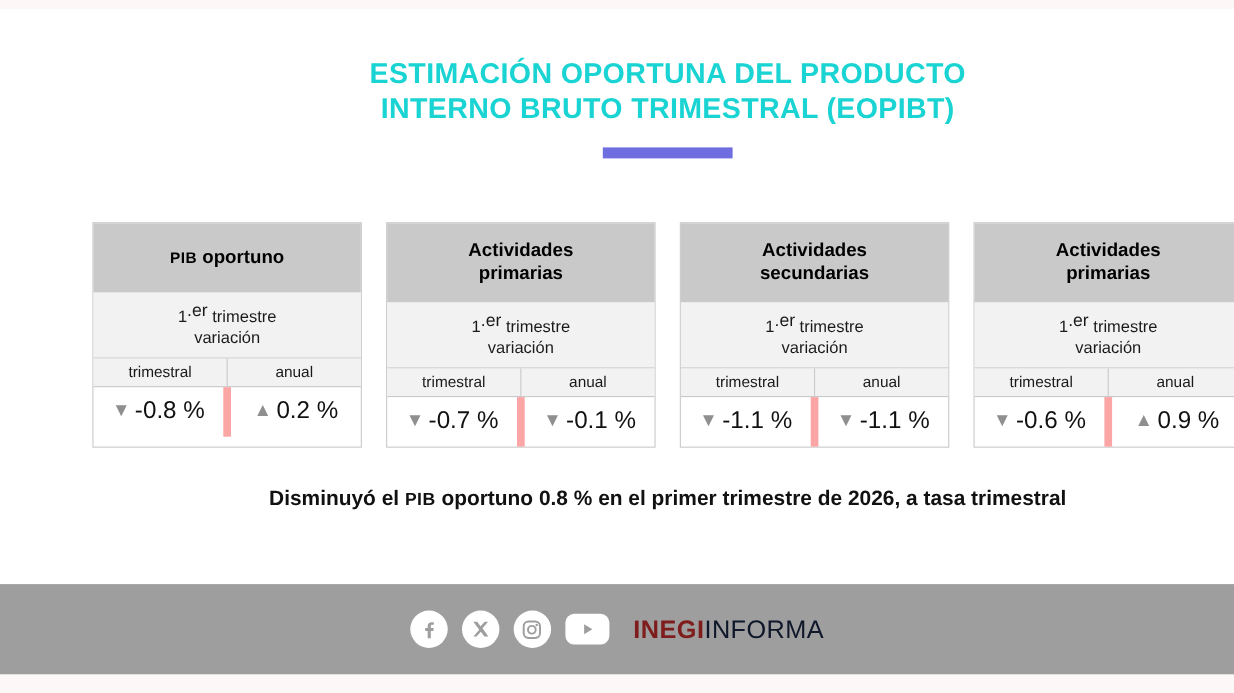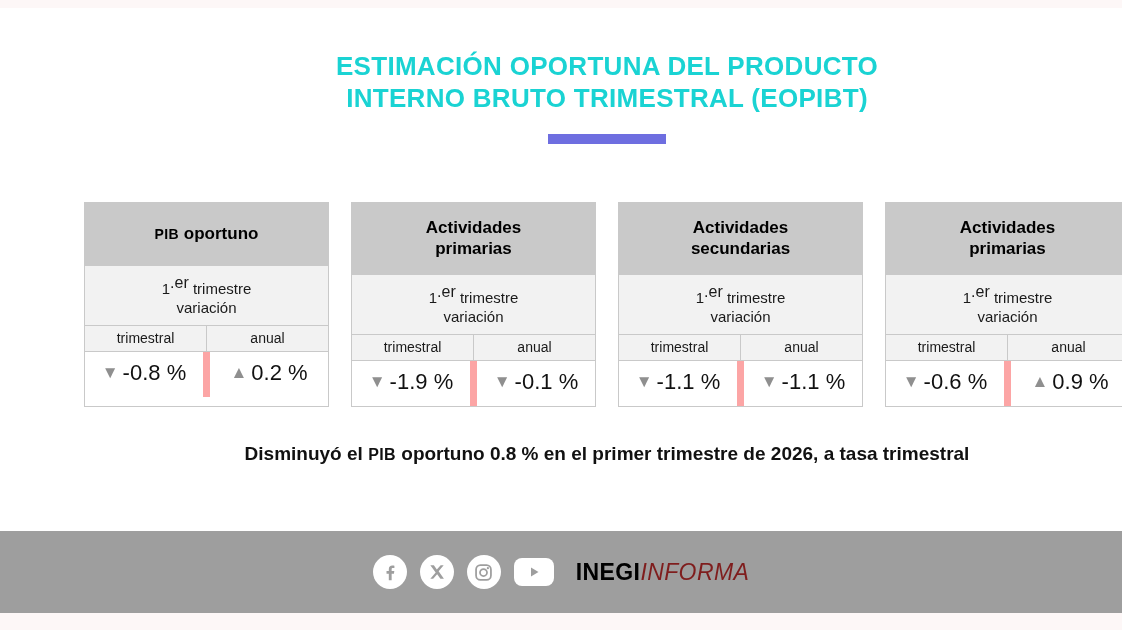--- a/index.html
+++ b/index.html
@@ -157,27 +157,26 @@
     border-radius: 8px;
   }
   .brand {
     margin-left: 9px;
     font-size: 23px;
     letter-spacing: 0.4px;
     color: #ffffff;
   }
   .brand .bold {
     font-weight: bold;
-    color: #000000;
+    color: #7f1d1d;
     margin-top: 23px;
   }
   .brand .light {
-    color: #7f1d1d;
+    color: #0f172a;
     font-weight: normal;
-    font-style: italic;
   }
 </style>
 </head>
 <body>
 
 <div class="slide">
 
   <div class="title-block">
     <div class="title-line">Estimación oportuna del producto</div>
     <div class="title-line">interno bruto trimestral (EOPIBT)</div>
@@ -220,21 +219,21 @@
       <div class="card-sub">
         <span>1</span><sup>.er</sup><span> trimestre</span><br>
         <span>variación</span>
       </div>
       <div class="col-heads">
         <div>trimestral</div>
         <div>anual</div>
       </div>
       <div class="values">
         <div class="val">
-          <span class="arrow">▼</span><span>-1.9 %</span>
+          <span class="arrow">▼</span><span>-0.7 %</span>
         </div>
         <div class="val">
           <span class="arrow">▼</span><span>-0.1 %</span>
         </div>
       </div>
     </div>
 
     <div class="card">
       <div class="card-head">
         <span>

